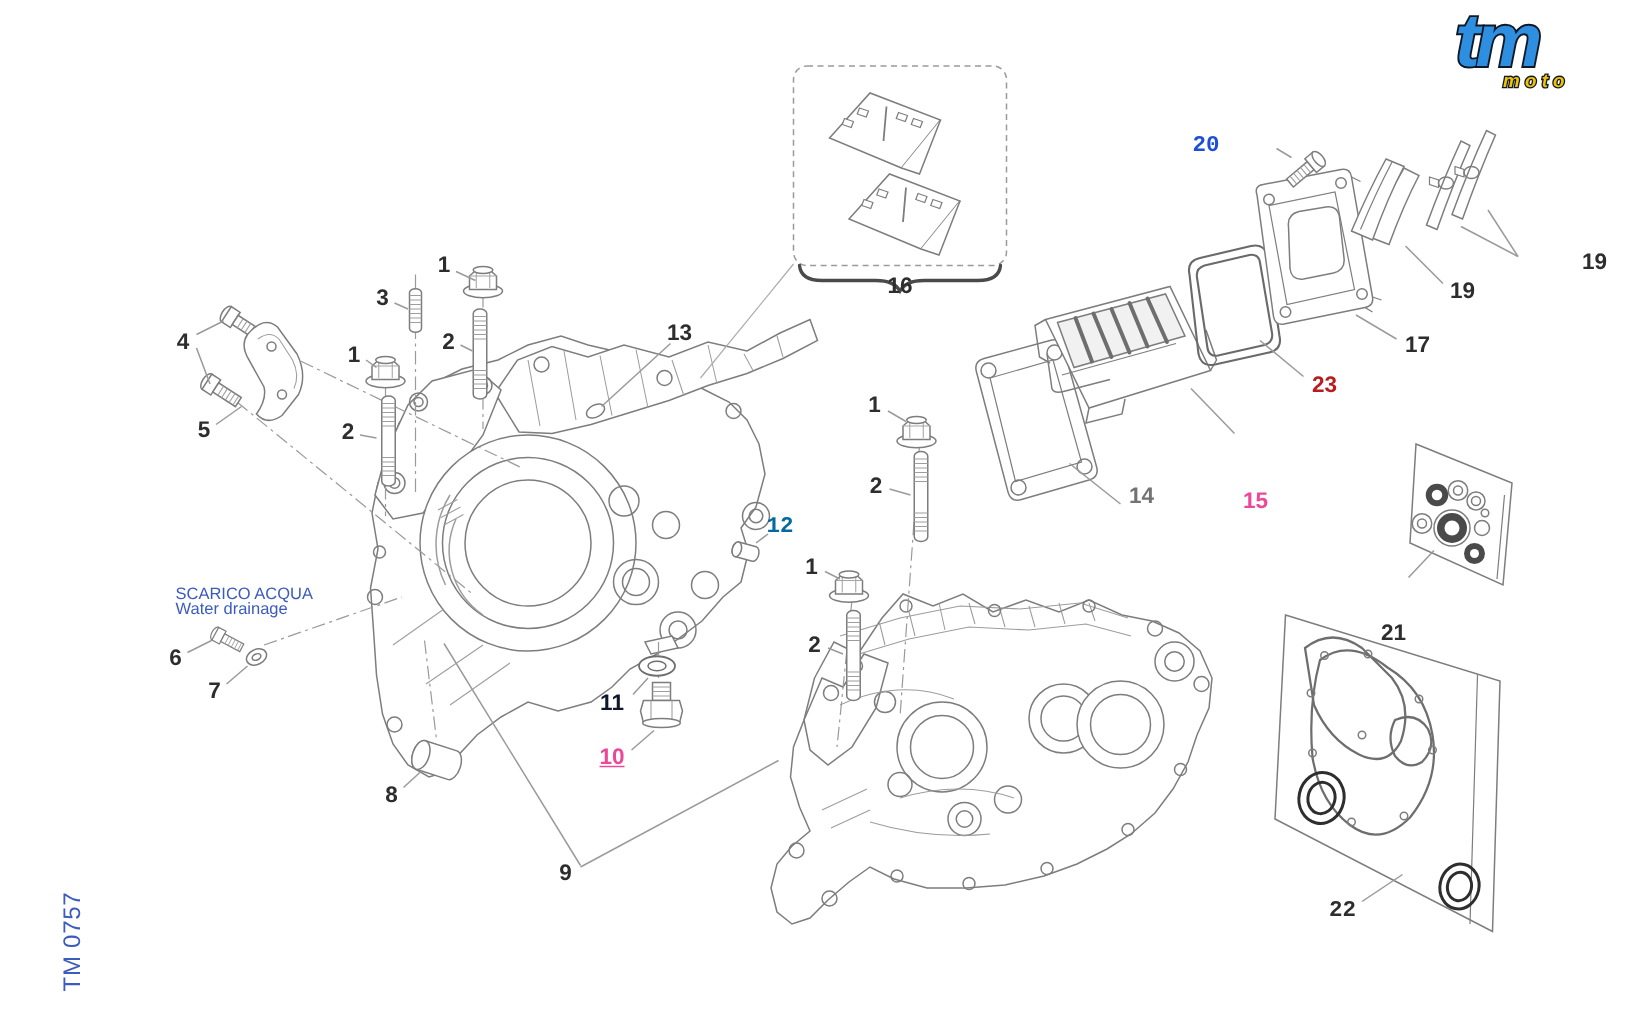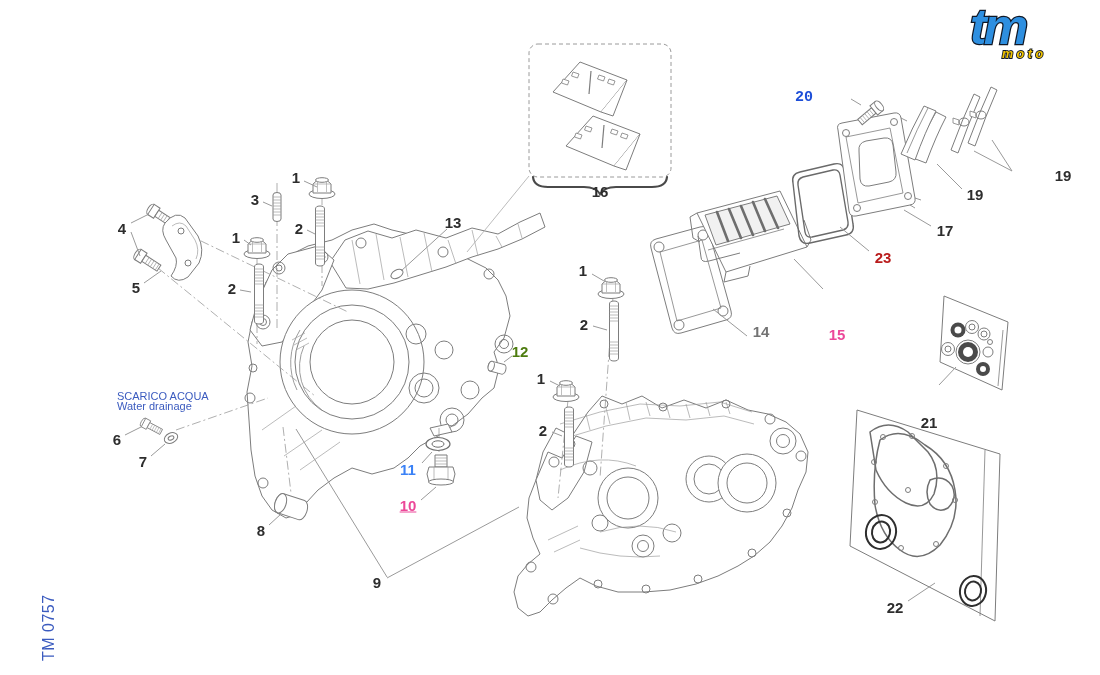--- a/index.html
+++ b/index.html
@@ -328,32 +328,32 @@
       <span class="callout" style="left: 299px; top: 228px; color: rgb(45, 45, 45);">2</span>
       <span class="callout" style="left: 236px; top: 237px; color: rgb(45, 45, 45);">1</span>
       <span class="callout" style="left: 232px; top: 288px; color: rgb(45, 45, 45);">2</span>
       <span class="callout" style="left: 122px; top: 228px; color: rgb(45, 45, 45);">4</span>
       <span class="callout" style="left: 136px; top: 287px; color: rgb(45, 45, 45);">5</span>
       <span class="callout" style="left: 117px; top: 439px; color: rgb(45, 45, 45);">6</span>
       <span class="callout" style="left: 143px; top: 461px; color: rgb(45, 45, 45);">7</span>
       <span class="callout" style="left: 261px; top: 530px; color: rgb(45, 45, 45);">8</span>
       <span class="callout" style="left: 377px; top: 582px; color: rgb(45, 45, 45);">9</span>
       <span class="callout" style="left: 408px; top: 505px; color: #ec4899; text-decoration: underline;">10</span>
-      <span class="callout" style="left: 408px; top: 469px; color: #3b82f6;">11</span>
-      <span class="callout" style="left: 520px; top: 351px; color: #4d7c0f;">12</span>
+      <span class="callout" style="left: 408px; top: 469px; color: #0f172a;">11</span>
+      <span class="callout" style="left: 520px; top: 351px; color: #0369a1; font-family: Liberation Mono, monospace;">12</span>
       <span class="callout" style="left: 453px; top: 222px; color: rgb(45, 45, 45); text-align: center;">13</span>
       <span class="callout" style="left: 761px; top: 331px; color: #737373;">14</span>
       <span class="callout" style="left: 837px; top: 294px; color: #ec4899; margin-top: 40px;">15</span>
       <span class="callout" style="left: 600px; top: 191px; color: rgb(45, 45, 45);">16</span>
       <span class="callout" style="left: 945px; top: 230px; color: rgb(45, 45, 45);">17</span>
       <span class="callout" style="left: 975px; top: 194px; color: rgb(45, 45, 45);">19</span>
       <span class="callout" style="left: 1063px; top: 175px; color: rgb(45, 45, 45);">19</span>
       <span class="callout" style="left: 804px; top: 97px; color: #1d4ed8; font-family: Liberation Mono, monospace;">20</span>
       <span class="callout" style="left: 929px; top: 391px; color: rgb(45, 45, 45); margin-top: 31px;">21</span>
-      <span class="callout" style="left: 895px; top: 607px; color: rgb(45, 45, 45);">22</span>
+      <span class="callout" style="left: 895px; top: 607px; color: rgb(45, 45, 45); font-family: Liberation Mono, monospace;">22</span>
       <span class="callout" style="left: 883px; top: 257px; color: #b91c1c;">23</span>
       <span class="callout" style="left: 583px; top: 270px; color: rgb(45, 45, 45);">1</span>
       <span class="callout" style="left: 584px; top: 324px; color: rgb(45, 45, 45);">2</span>
       <span class="callout" style="left: 541px; top: 378px; color: rgb(45, 45, 45);">1</span>
       <span class="callout" style="left: 543px; top: 430px; color: rgb(45, 45, 45);">2</span>
     </div>
 
   <svg class="logo" viewBox="0 0 110 60">
     <text x="4" y="40" font-family="Liberation Sans, sans-serif" font-size="50" font-weight="bold" font-style="italic" letter-spacing="-3" fill="var(--logo-blue,#2e8fe0)" stroke="#101826" stroke-width="2.5" paint-order="stroke">tm</text>
     <text x="36" y="54" font-family="Liberation Sans, sans-serif" font-size="12.5" font-weight="bold" font-style="italic" letter-spacing="3.5" fill="var(--logo-yellow,#f2c400)" stroke="#101826" stroke-width="1.8" paint-order="stroke">moto</text>

